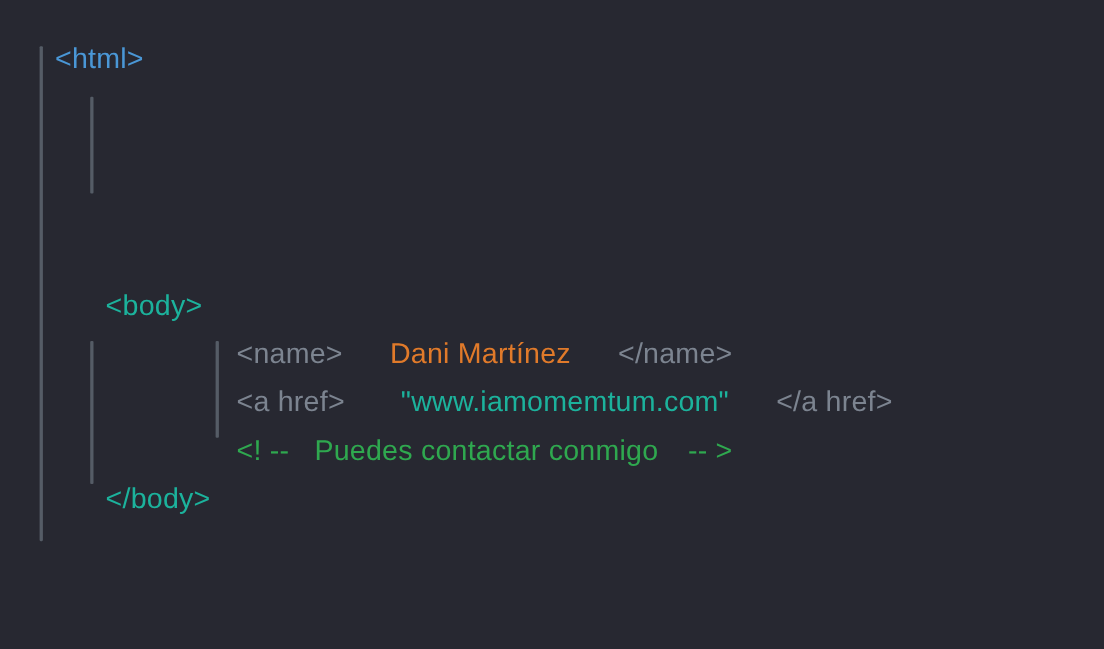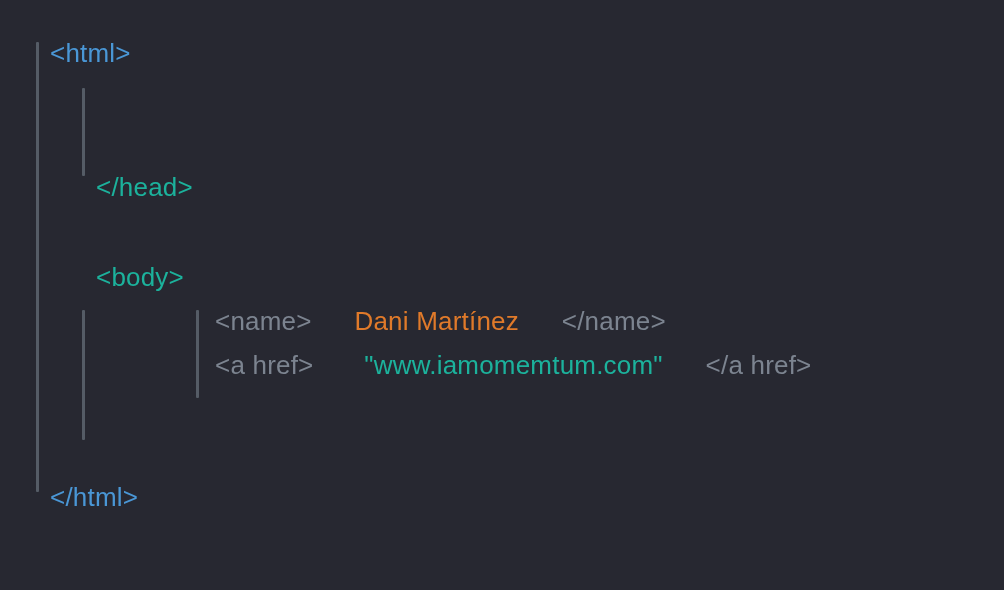--- a/index.html
+++ b/index.html
@@ -49,23 +49,20 @@
   <div class="guide" style="left:82px; top:88px;  height:88px;"></div>
   <div class="guide" style="left:82px; top:310px; height:130px;"></div>
   <div class="guide" style="left:196px;top:310px; height:88px;"></div>
 
   <div class="line" style="left:50px; top:38px;">
     <span class="tag-blue">&lt;html&gt;</span>
   </div>
 
 
 
-  <div class="line" style="left:96px; top:172px;">
-    <span class="tag-teal">&lt;/head&gt;</span>
-  </div>
 
   <div class="line" style="left:215px; top:306px;">
     <span class="tag-grey">&lt;name&gt;</span>
     <span class="gap-md"></span>
     <span class="val-orange">Dani Martínez</span>
     <span class="gap-md"></span>
     <span class="tag-grey">&lt;/name&gt;</span>
   </div>
 
   <div class="line" style="left:96px; top:262px;">
@@ -73,19 +70,26 @@
   </div>
 
   <div class="line" style="left:215px; top:350px;">
     <span class="tag-grey">&lt;a href&gt;</span>
     <span class="gap-lg"></span>
     <span class="val-teal">"www.iamomemtum.com"</span>
     <span class="gap-md"></span>
     <span class="tag-grey">&lt;/a href&gt;</span>
   </div>
 
+  <div class="line" style="left:215px; top:394px;">
+    <span class="val-green">&lt;! --</span>
+    <span style="display:inline-block; width:8px;"></span>
+    <span class="val-green">Puedes contactar conmigo</span>
+    <span style="display:inline-block; width:12px;"></span>
+    <span class="val-green">-- &gt;</span>
+  </div>
 
+  <div class="line" style="left:96px; top:438px;">
+    <span class="tag-teal">&lt;/body&gt;</span>
+  </div>
 
-  <div class="line" style="left:50px; top:482px;">
-    <span class="tag-blue">&lt;/html&gt;</span>
-  </div>
 
 </div>
 
 </body></html>

